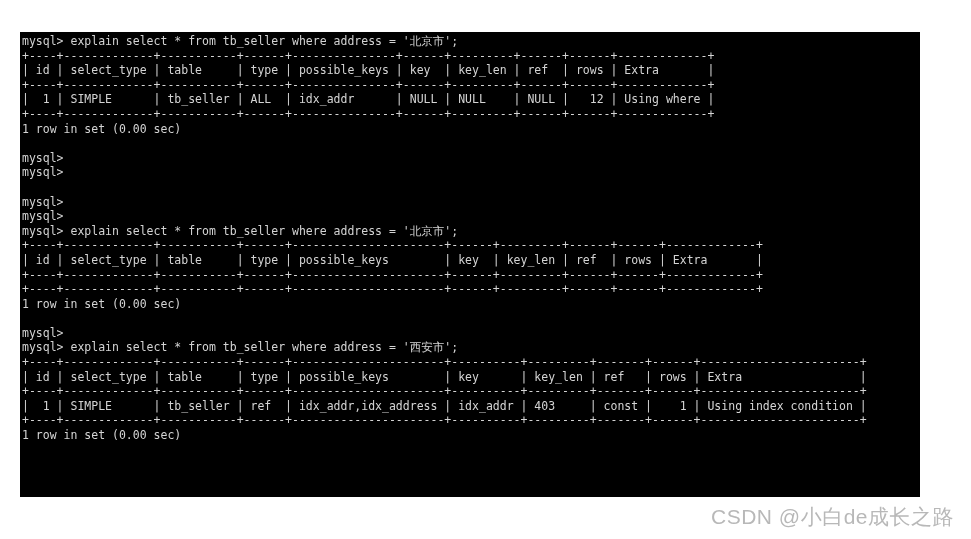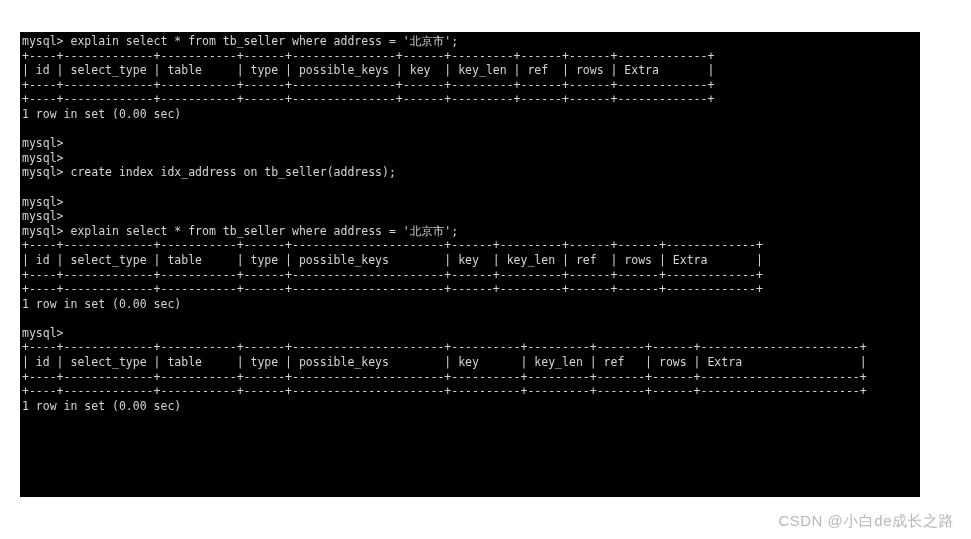--- a/index.html
+++ b/index.html
@@ -40,52 +40,54 @@
   .term-line.blank {
     color: transparent;
   }
 
   #watermark {
     position: absolute;
     right: 17px;
     bottom: 8px;
     color: #b8b8b8;
     font-family: "Liberation Sans", "DejaVu Sans", sans-serif;
-    font-size: 15px;
+    font-size: 21px;
     letter-spacing: 0.5px;
     white-space: pre;
   }
 </style>
 </head>
 <body>
 
 <div id="terminal">
   <div id="terminal-output">
       <div class="term-line">mysql&gt; explain select * from tb_seller where address = '北京市';</div>
       <div class="term-line">+----+-------------+-----------+------+---------------+------+---------+------+------+-------------+</div>
       <div class="term-line">| id | select_type | table     | type | possible_keys | key  | key_len | ref  | rows | Extra       |</div>
       <div class="term-line">+----+-------------+-----------+------+---------------+------+---------+------+------+-------------+</div>
+      <div class="term-line">|  1 | SIMPLE      | tb_seller | ALL  | idx_addr      | NULL | NULL    | NULL |   12 | Using where |</div>
       <div class="term-line">+----+-------------+-----------+------+---------------+------+---------+------+------+-------------+</div>
       <div class="term-line">1 row in set (0.00 sec)</div>
       <div class="term-line blank"></div>
       <div class="term-line">mysql&gt;</div>
       <div class="term-line">mysql&gt;</div>
-      <div class="term-line">mysql&gt; create index idx_address on tb_seller(address);</div>
       <div class="term-line blank"></div>
       <div class="term-line">mysql&gt;</div>
       <div class="term-line">mysql&gt;</div>
       <div class="term-line">mysql&gt; explain select * from tb_seller where address = '北京市';</div>
       <div class="term-line">+----+-------------+-----------+------+----------------------+------+---------+------+------+-------------+</div>
       <div class="term-line">| id | select_type | table     | type | possible_keys        | key  | key_len | ref  | rows | Extra       |</div>
       <div class="term-line">+----+-------------+-----------+------+----------------------+------+---------+------+------+-------------+</div>
       <div class="term-line">+----+-------------+-----------+------+----------------------+------+---------+------+------+-------------+</div>
       <div class="term-line">1 row in set (0.00 sec)</div>
       <div class="term-line blank"></div>
       <div class="term-line">mysql&gt;</div>
+      <div class="term-line">mysql&gt; explain select * from tb_seller where address = '西安市';</div>
       <div class="term-line">+----+-------------+-----------+------+----------------------+----------+---------+-------+------+-----------------------+</div>
       <div class="term-line">| id | select_type | table     | type | possible_keys        | key      | key_len | ref   | rows | Extra                 |</div>
       <div class="term-line">+----+-------------+-----------+------+----------------------+----------+---------+-------+------+-----------------------+</div>
+      <div class="term-line">|  1 | SIMPLE      | tb_seller | ref  | idx_addr,idx_address | idx_addr | 403     | const |    1 | Using index condition |</div>
       <div class="term-line">+----+-------------+-----------+------+----------------------+----------+---------+-------+------+-----------------------+</div>
       <div class="term-line">1 row in set (0.00 sec)</div>
     </div>
 </div>
 
 <div id="watermark">CSDN @小白de成长之路</div>
 
 </body></html>

